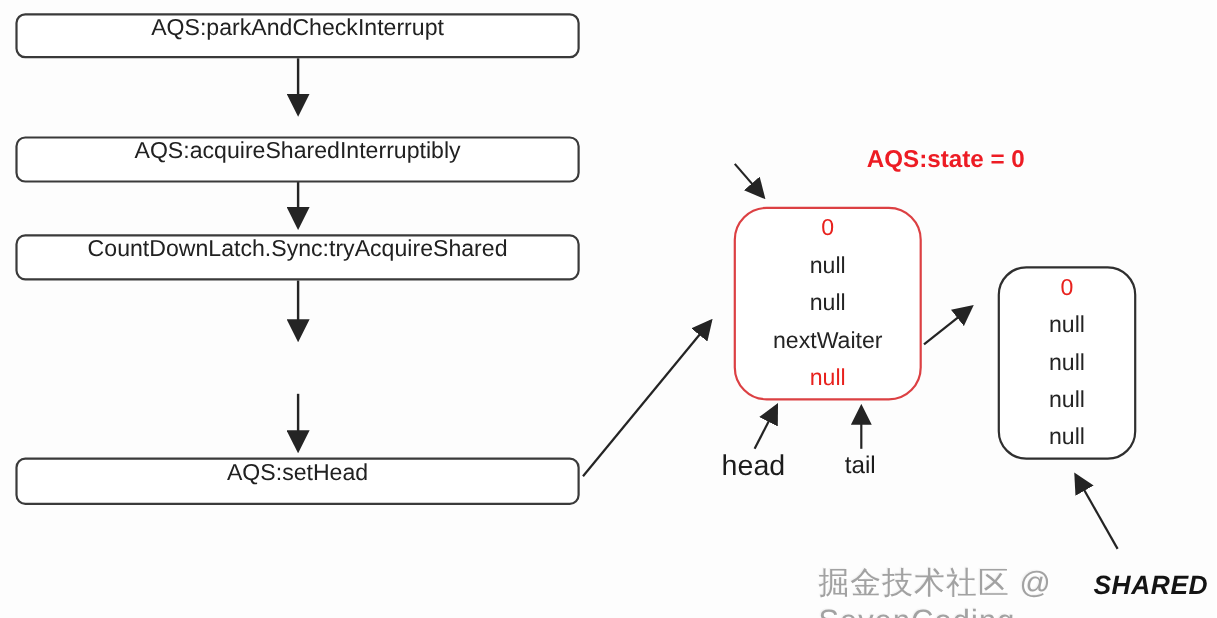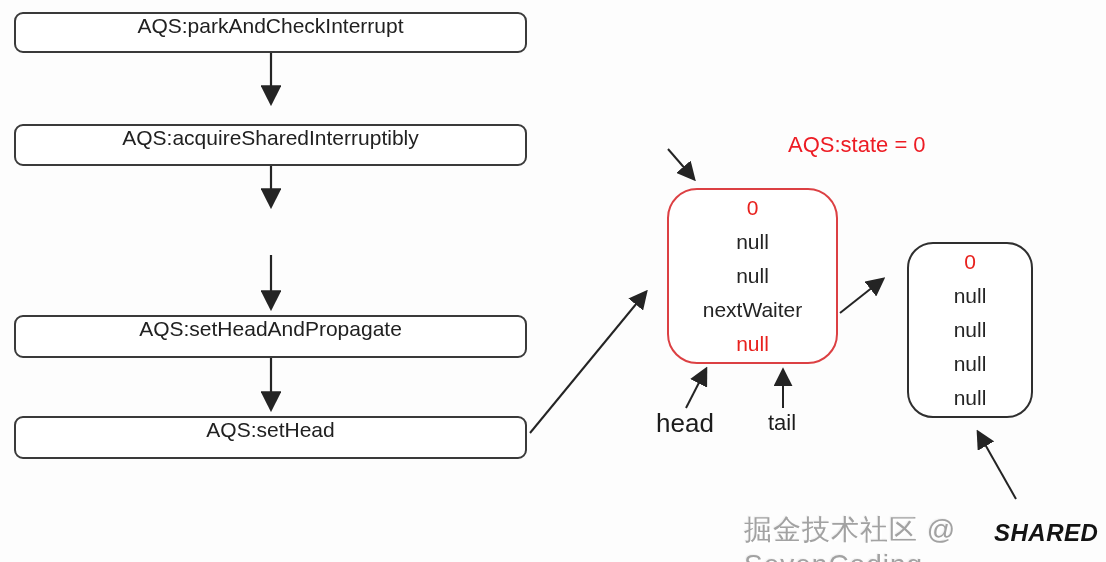--- a/index.html
+++ b/index.html
@@ -19,21 +19,21 @@
     font-size:21px;color:#212121;box-sizing:border-box;
   }
   .fb1{top:12px;height:41px;}
   .fb2{top:124px;height:42px;}
   .fb3{top:213px;height:42px;}
   .fb4{top:315px;height:43px;}
   .fb5{top:416px;height:43px;}
 
   .label{position:absolute;color:#1c1c1c;white-space:nowrap;}
   .sync-queue-label{left:592px;top:117px;font-size:22px;font-weight:bold;}
-  .state-label{left:788px;top:132px;font-size:22px;font-weight:normal;color:#ed1c24;}
+  .state-label{left:788px;top:132px;font-size:22px;font-weight:bold;color:#ed1c24;}
   .head-label{left:656px;top:408px;font-size:26px;}
   .tail-label{left:768px;top:410px;font-size:22px;}
 
   .queue-node{
     position:absolute;background:#ffffff;box-sizing:border-box;
     display:flex;flex-direction:column;justify-content:center;
   }
   .red-node{
     left:667px;top:188px;width:171px;height:176px;
     border:2.2px solid #dc4043;border-radius:30px;
@@ -82,22 +82,22 @@
     <line x1="783" y1="408" x2="783" y2="370" stroke="#242424" stroke-width="2" marker-end="url(#ah)"></line>
     <line x1="1016" y1="499" x2="978" y2="432" stroke="#242424" stroke-width="2" marker-end="url(#ah)"></line>
   </svg>
 
   <div class="flow-box fb1">
     <span>AQS:parkAndCheckInterrupt</span>
   </div>
   <div class="flow-box fb2">
     <span>AQS:acquireSharedInterruptibly</span>
   </div>
-  <div class="flow-box fb4">
-    <span>AQS:setHeadAndPropagate</span>
+  <div class="flow-box fb3">
+    <span>CountDownLatch.Sync:tryAcquireShared</span>
   </div>
   <div class="flow-box fb5">
     <span>AQS:setHead</span>
   </div>
 
   <div class="label state-label">AQS:state = 0</div>
 
   <div class="queue-node red-node">
     <div class="node-field red">0</div>
     <div class="node-field">null</div>

